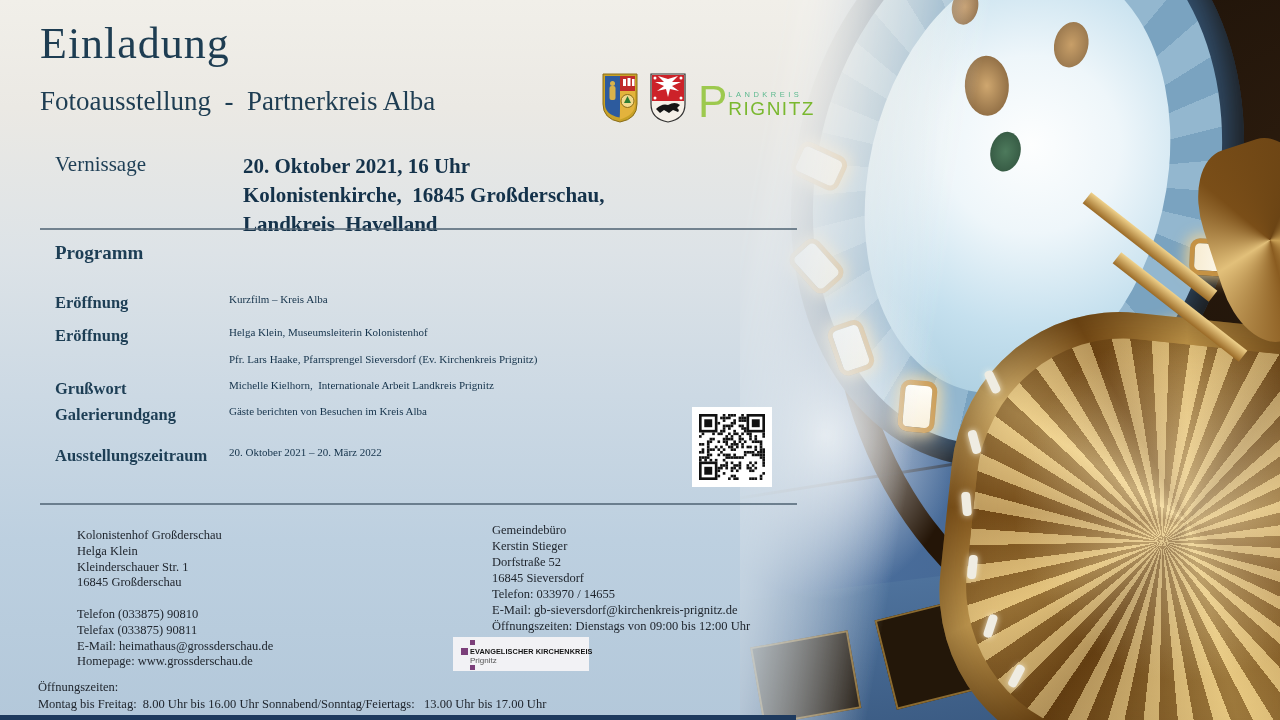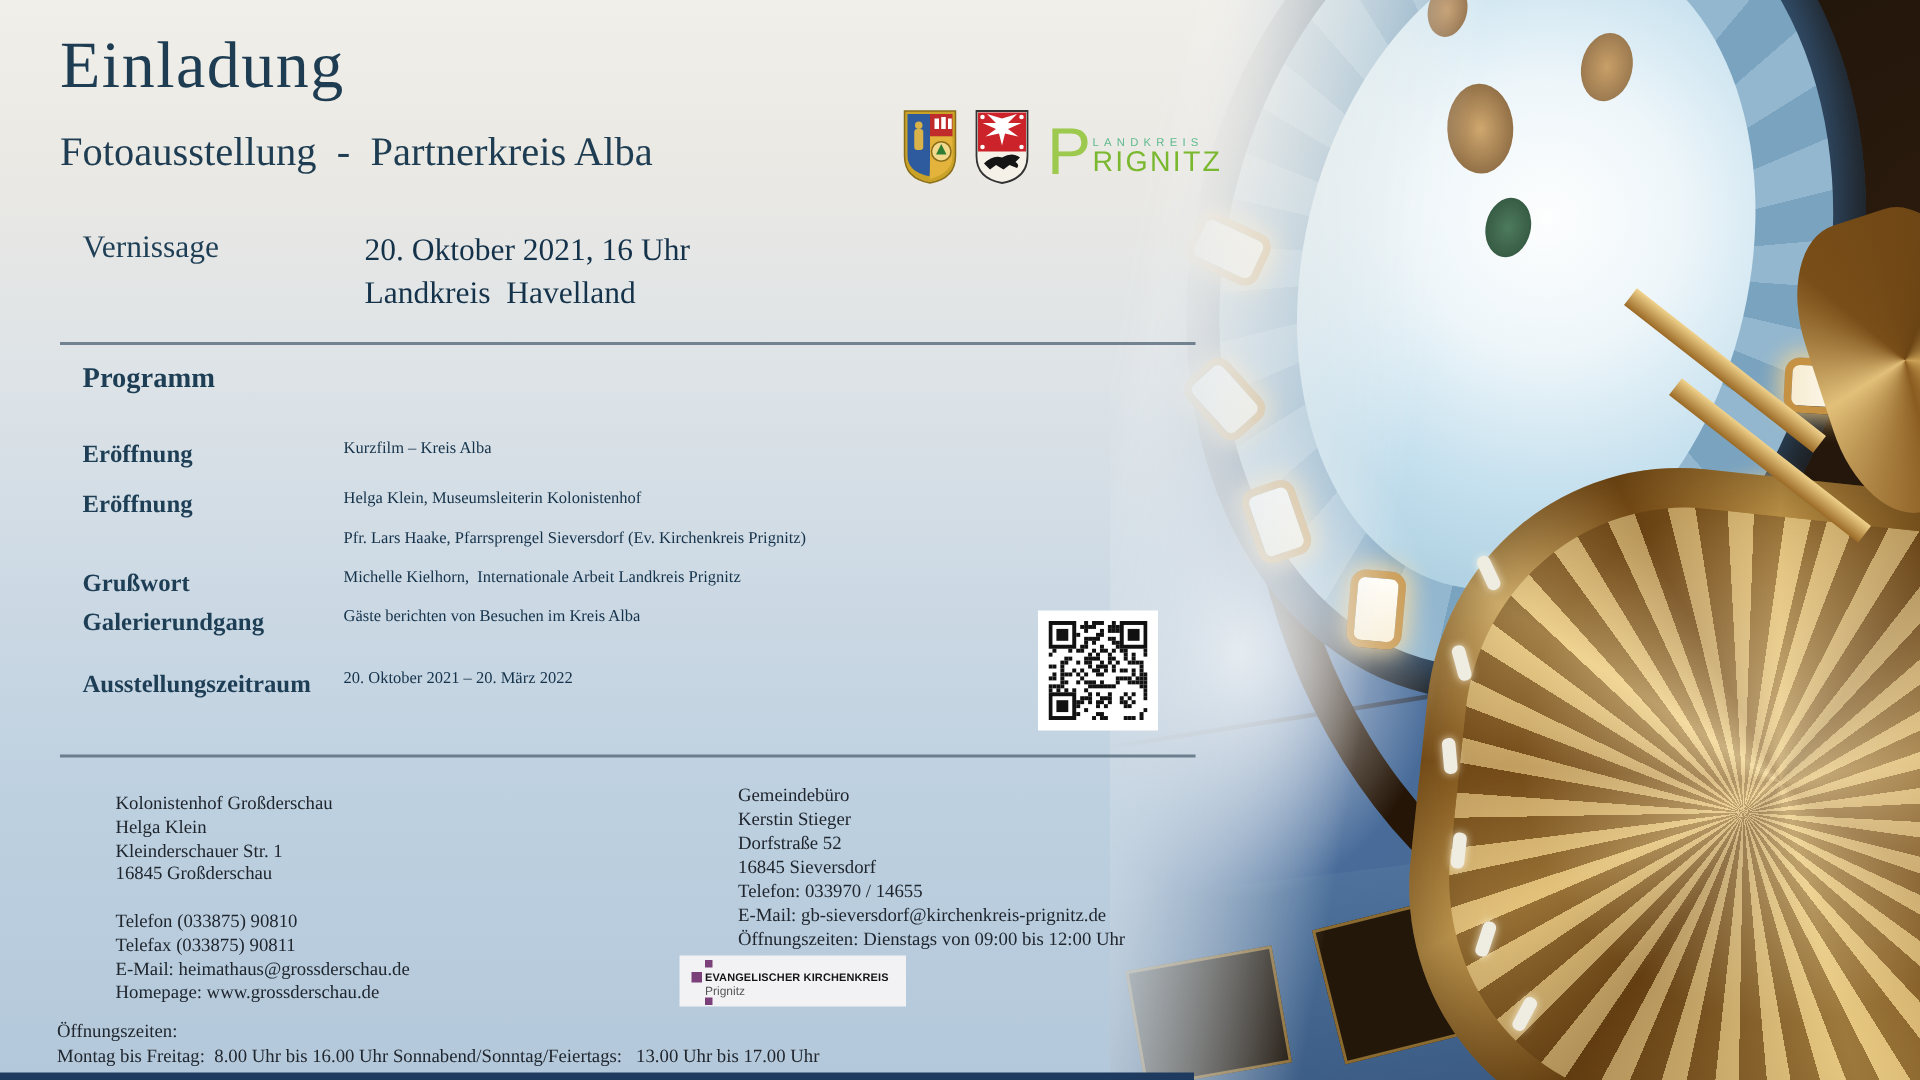--- a/index.html
+++ b/index.html
@@ -6,21 +6,21 @@
     font-family:"Liberation Serif","DejaVu Serif",serif;}
   #page{position:relative;width:1280px;height:720px;
     background:linear-gradient(180deg,#f1efe9 0%,#ebe9e4 15%,#dde3e7 35%,#ccd9e4 55%,#bdd0e0 75%,#b3c8da 100%);}
   [data-bind]{white-space:pre-wrap;}
 
   
   .abs{position:absolute;}
   #title{left:40px;top:18px;font-size:44px;color:#1e3d52;letter-spacing:1px;}
   #subtitle{left:40px;top:86px;font-size:27px;color:#1e3d52;}
   #vern-label{left:55px;top:152px;font-size:21px;color:#1d3e55;}
-  #vern-lines{left:243px;top:152px;font-size:21px;color:#14324a;line-height:29px;}
+  #vern-lines{left:243px;top:152px;font-size:21px;color:#14324a;line-height:29px;font-weight:bold;}
   .divider{position:absolute;left:40px;width:757px;height:2px;background:#4e6172;opacity:.75;}
   #div1{top:228px;}
   #div2{top:503px;}
   #prog-head{left:55px;top:242px;font-size:19px;font-weight:bold;color:#1d3e55;}
   .prow-label{position:absolute;left:55px;font-size:16.5px;font-weight:bold;color:#1d3e55;}
   .prow-value{position:absolute;left:229px;font-size:11px;color:#14324a;}
   .y0{top:293px}.y1{top:326px}.y2{top:353px}.y3{top:379px}.y4{top:405px}.y5{top:446px}
 
   .ccol{position:absolute;font-size:12.5px;color:#20262e;line-height:15.8px;margin-left:39px;}
   .ccol .cline{min-height:15.8px;}
@@ -38,21 +38,21 @@
   #wordmark{display:flex;align-items:flex-end;height:44px;}
   #wm-p{font-family:"Liberation Sans",sans-serif;font-size:44px;line-height:36px;color:#9dc94e;font-weight:normal;}
   #wm-right{display:flex;flex-direction:column;margin-left:1px;padding-bottom:2px;}
   #wm-top{font-family:"Liberation Sans",sans-serif;font-size:7.5px;letter-spacing:3.5px;color:#5cb98e;}
   #wm-bottom{font-family:"Liberation Sans",sans-serif;font-size:19px;letter-spacing:1.5px;color:#7ab82f;line-height:19px;text-align:right;}
 
   
   #qrbox{left:692px;top:407px;width:80px;height:80px;background:#fff;display:flex;align-items:center;justify-content:center;}
 
   
-  #ekk{left:453px;top:637px;width:151px;height:34px;background:#f2f2f5;font-family:"Liberation Sans",sans-serif;}
+  #ekk{left:453px;top:637px;width:136px;height:34px;background:#f2f2f5;font-family:"Liberation Sans",sans-serif;}
   .psq{position:absolute;background:#7b3f7a;}
   #ekk-l1{position:absolute;left:17px;top:10px;font-size:7.3px;font-weight:bold;color:#141414;letter-spacing:.1px;white-space:nowrap;}
   #ekk-l2{position:absolute;left:17px;top:19px;font-size:8px;color:#555;}
 
   
   #photo{position:absolute;top:0;right:0;width:540px;height:720px;overflow:hidden;
     -webkit-mask-image:linear-gradient(100deg,transparent 6%,rgba(0,0,0,.55) 20%,#000 38%);
     mask-image:linear-gradient(100deg,transparent 6%,rgba(0,0,0,.55) 20%,#000 38%);}
   #photo>div{position:absolute;}
   .p-base{inset:0;background:linear-gradient(120deg,#7d9cbd,#4a6e9c 45%,#3c5a84);}
@@ -174,20 +174,21 @@
       <span id="wm-right">
         <span id="wm-top" data-bind="header.wordmark.top">LANDKREIS</span>
         <span id="wm-bottom" data-bind="header.wordmark.bottom">RIGNITZ</span>
       </span>
     </div>
   </div>
 
   <div class="abs" id="vern-label" data-bind="vernissage.label">Vernissage</div>
   <div class="abs" id="vern-lines">
     <div data-bind="vernissage.line1">20. Oktober 2021, 16 Uhr</div>
+    <div data-bind="vernissage.line2">Kolonistenkirche,  16845 Großderschau,</div>
     <div data-bind="vernissage.line3">Landkreis  Havelland</div>
   </div>
   <div class="divider" id="div1"></div>
 
   <div class="abs" id="prog-head" data-bind="program.heading">Programm</div>
   <div class="prow-label y0" data-bind="program.rows.0.label">Eröffnung</div>
   <div class="prow-value y0" data-bind="program.rows.0.text">Kurzfilm – Kreis Alba</div>
   <div class="prow-label y1" data-bind="program.rows.1.label">Eröffnung</div>
   <div class="prow-value y1" data-bind="program.rows.1.text">Helga Klein, Museumsleiterin Kolonistenhof</div>
   <div class="prow-label y2" data-bind="program.rows.2.label"></div>

